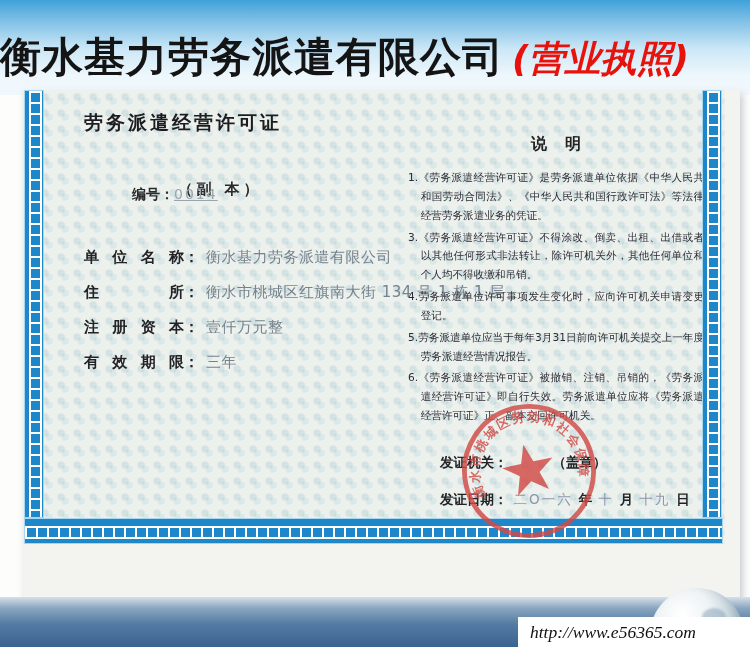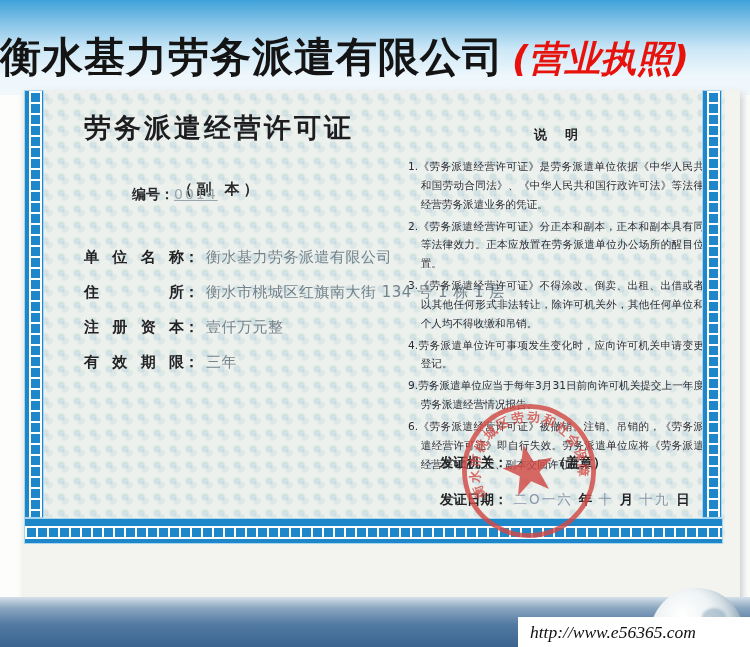--- a/index.html
+++ b/index.html
@@ -42,43 +42,43 @@
     border-left:2px solid #fff;border-right:2px solid #fff;
     background:repeating-linear-gradient(180deg,#fff 0 2px,rgba(255,255,255,0) 2px 11px);
   }
   .ladder-h{
     position:absolute;left:0;top:7px;height:9px;width:100%;
     border-top:2px solid #fff;border-bottom:2px solid #fff;
     background:repeating-linear-gradient(90deg,#fff 0 2px,rgba(255,255,255,0) 2px 11px);
   }
   
   .cert-title{
-    position:absolute;left:62px;top:20px;font-size:27px;font-weight:900;
+    position:absolute;left:62px;top:20px;font-size:19px;font-weight:900;
     color:#1d1d1f;letter-spacing:3px;white-space:nowrap;
   }
   .cert-sub{
     position:absolute;left:62px;top:66px;width:272px;text-align:center;
     font-size:15px;font-weight:700;color:#2a2a2c;letter-spacing:4px;margin-top:24px;
   }
   .serial-line{position:absolute;left:110px;top:96px;font-size:14px;}
   .serial-label{font-weight:700;color:#2a2a2c;}
   .serial-value{color:#9aa4aa;letter-spacing:2px;text-decoration:underline;}
   .fields{position:absolute;left:62px;top:158px;width:430px;}
   .frow{height:21px;margin-bottom:14px;white-space:nowrap;font-size:15px;}
   .flabel{
     display:inline-block;width:100px;font-weight:700;color:#232325;
     text-align:justify;text-align-last:justify;vertical-align:top;
   }
   .fcolon{font-weight:700;color:#232325;}
   .fvalue{color:#76828c;margin-left:7px;letter-spacing:.5px;}
   
   .instructions{position:absolute;left:386px;top:36px;width:296px;}
   .ins-head{
-    text-align:center;font-size:13px;font-weight:800;color:#222;
-    letter-spacing:18px;text-indent:18px;margin:0 0 13px 0;
+    text-align:center;font-size:16px;font-weight:800;color:#222;
+    letter-spacing:18px;text-indent:18px;margin:8px 0 13px 0;
   }
   .ins-point{
     font-size:10.6px;line-height:1.78;color:#2c2c34;margin:0 0 3px 0;
     text-indent:-1.2em;padding-left:1.2em;text-align:justify;
   }
   
   .issuer-line{position:absolute;left:418px;top:364px;font-size:13.5px;font-weight:700;color:#232325;}
   .stamp-hint{margin-left:45px;}
   .date-line{position:absolute;left:418px;top:401px;font-size:13.5px;font-weight:700;color:#232325;}
   .hand{font-weight:400;color:#7b87a0;opacity:.85;letter-spacing:2px;margin:0 6px;}
@@ -133,24 +133,23 @@
         <span class="flabel">注册资本</span><span class="fcolon">：</span><span class="fvalue">壹仟万元整</span>
       </div>
       <div class="frow">
         <span class="flabel">有效期限</span><span class="fcolon">：</span><span class="fvalue">三年</span>
       </div>
     </div>
 
     <div class="instructions">
       <p class="ins-head">说明</p>
       <p class="ins-point">1.《劳务派遣经营许可证》是劳务派遣单位依据《中华人民共和国劳动合同法》、《中华人民共和国行政许可法》等法律经营劳务派遣业务的凭证。</p>
-      <p class="ins-point">2.《劳务派遣经营许可证》分正本和副本，正本和副本具有同等法律效力。正本应放置在劳务派遣单位办公场所的醒目位置。</p>
       <p class="ins-point">3.《劳务派遣经营许可证》不得涂改、倒卖、出租、出借或者以其他任何形式非法转让，除许可机关外，其他任何单位和个人均不得收缴和吊销。</p>
       <p class="ins-point">4.劳务派遣单位许可事项发生变化时，应向许可机关申请变更登记。</p>
-      <p class="ins-point">9.劳务派遣单位应当于每年3月31日前向许可机关提交上一年度劳务派遣经营情况报告。</p>
+      <p class="ins-point">5.劳务派遣单位应当于每年3月31日前向许可机关提交上一年度劳务派遣经营情况报告。</p>
       <p class="ins-point">6.《劳务派遣经营许可证》被撤销、注销、吊销的，《劳务派遣经营许可证》即自行失效。劳务派遣单位应将《劳务派遣经营许可证》正、副本交回许可机关。</p>
     </div>
 
     <div class="issuer-line">
       <span>发证机关：</span><span class="stamp-hint">（盖章）</span>
     </div>
     <div class="date-line">
       <span>发证日期：</span><span class="hand">二O一六</span><span>年</span><span class="hand">十</span><span>月</span><span class="hand">十九</span><span>日</span>
     </div>
 

